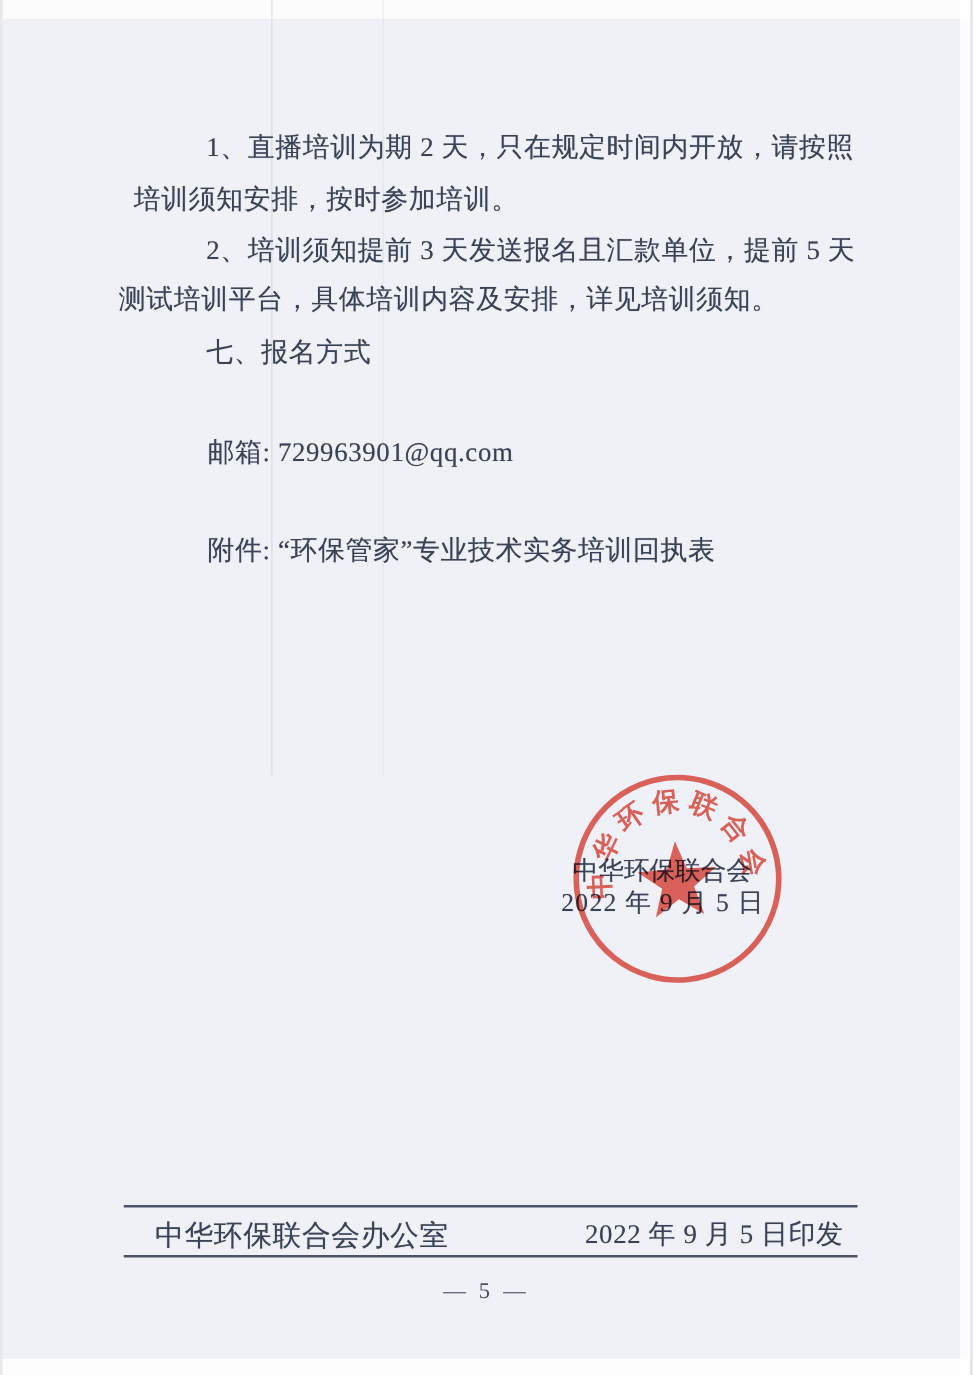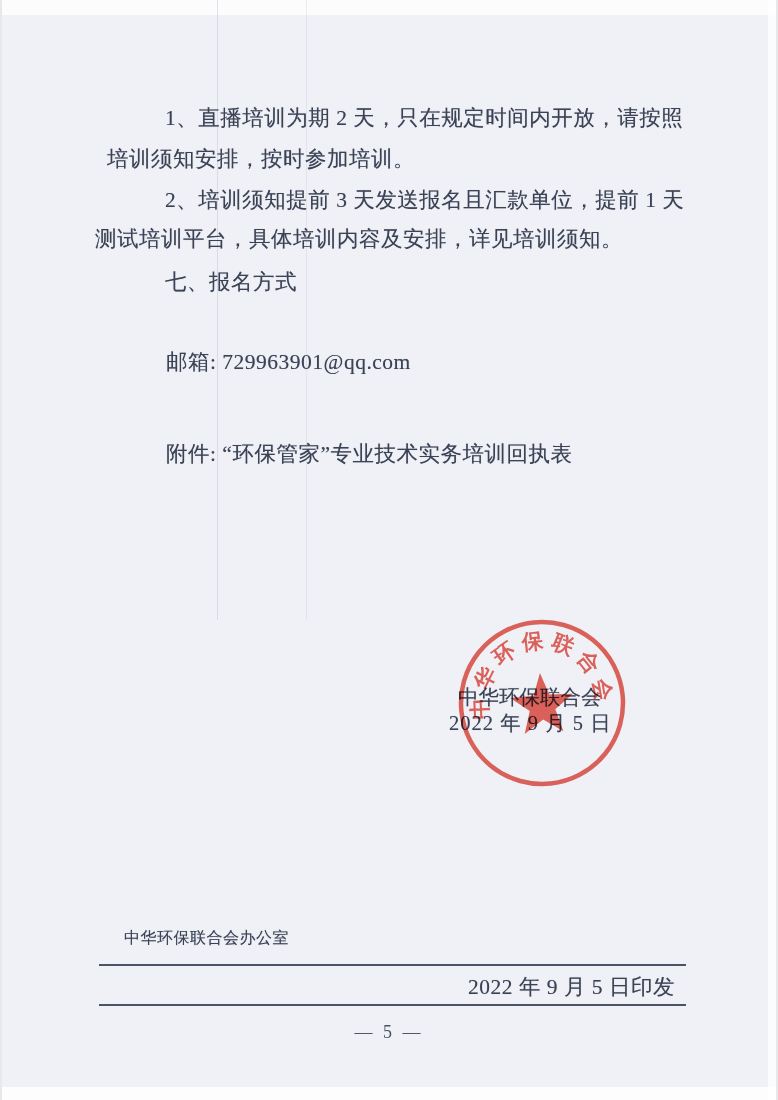--- a/index.html
+++ b/index.html
@@ -27,56 +27,56 @@
     letter-spacing:.5px;
     text-shadow:0 0 .7px rgba(58,66,86,.45);
   }
   .l0 { top:108px; left:163px; }
   .l1 { top:149px; left:93px;margin-left:12px;  }
   .l2 { top:190px; left:163px; }
   .l3 { top:229px; left:93px;  }
   .l4 { top:272px; left:163px; }
   .l5 { top:313px; left:164px; }
   .l6 { top:352px; left:164px; }
-  .l7 { top:444px; left:164px; }
+  .l7 { top:430px; left:164px; }
 
   .sig-org  { top:687px; left:456px; font-size:20.5px; letter-spacing:0; }
   .sig-date { top:713px; left:447px; font-size:20.5px; letter-spacing:1px; }
 
   .seal {
     position:absolute;
     left:448px; top:611px;
     mix-blend-mode:multiply;
     filter:blur(.4px);
   }
 
   .rule { position:absolute; left:97px; width:587px; height:2px; background:#4b5466; }
   .rule-top    { top:964px; }
   .rule-bottom { top:1004px; }
-  .footer-issuer { top:930px; left:122px; font-size:16px; }
+  .footer-issuer { top:977px; left:122px; font-size:23px; }
   .footer-date   { top:977px; left:466px; font-size:21.5px; letter-spacing:.5px; }
   .page-num {
     position:absolute; top:1022px; left:0; width:100%;
     text-align:center; font-size:18px; letter-spacing:3px; color:#485062;
   }
 </style>
 </head>
 <body>
 
 <div class="page">
 
   <div class="edge-top"></div>
   <div class="edge-bottom"></div>
   <div class="edge-right"></div>
   <div class="fold-1"></div>
   <div class="fold-2"></div>
 
   <div class="line l0">1、直播培训为期 2 天，只在规定时间内开放，请按照</div>
   <div class="line l1">培训须知安排，按时参加培训。</div>
-  <div class="line l2">2、培训须知提前 3 天发送报名且汇款单位，提前 1 天</div>
+  <div class="line l2">2、培训须知提前 3 天发送报名且汇款单位，提前 5 天</div>
   <div class="line l3">测试培训平台，具体培训内容及安排，详见培训须知。</div>
   <div class="line l4">七、报名方式</div>
   <div class="line l6">邮箱: 729963901@qq.com</div>
   <div class="line l7">附件: “环保管家”专业技术实务培训回执表</div>
 
   <div class="line sig-org">中华环保联合会</div>
   <div class="line sig-date">2022 年 9 月 5 日</div>
 
   <svg class="seal" width="184" height="184" viewBox="-92 -92 184 184">
     <g transform="rotate(-6)" opacity="0.82">

